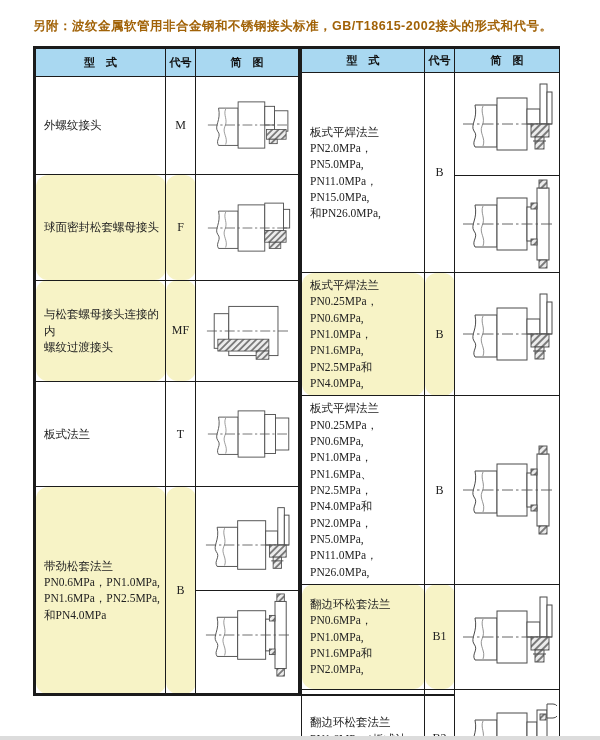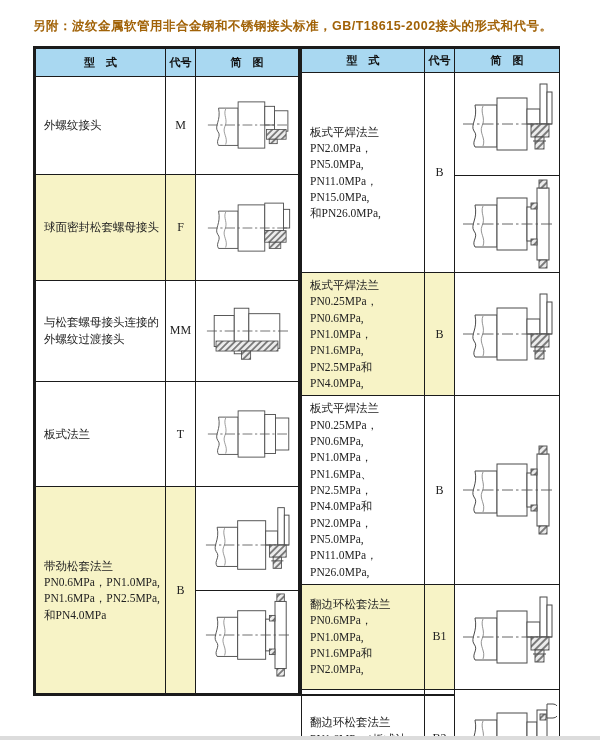--- a/index.html
+++ b/index.html
@@ -25,21 +25,21 @@
   td,th{border:1px solid var(--border,#1b1b1b);padding:0;vertical-align:middle;box-sizing:border-box;}
   th{
     background:var(--hdr-bg,#a9d8f1);font-size:11px;font-weight:bold;height:24px;
     font-family:"Liberation Sans", sans-serif;color:#111;
     border-bottom:1.5px solid var(--border,#1b1b1b);
   }
   td.type{font-size:11.5px;line-height:1.42;text-align:left;padding:4px 4px 4px 8px;
     white-space:pre-line;color:#222;}
   td.code{font-size:12px;text-align:center;color:#222;}
   td.diag{padding:0;background:#fff;}
-  .hl{background:var(--hl-bg,#f7f3c6);}
+  .hl{background:var(--hl-bg,#f7f3c6);border-radius:12px;}
   .dwrap{display:flex;align-items:center;justify-content:center;width:100%;height:100%;}
   .sub{display:flex;align-items:center;justify-content:center;width:100%;}
   .sub.first{border-bottom:1.5px solid var(--border,#1b1b1b);}
   svg.fit{display:block;}
   .cl{stroke:#555;stroke-width:0.9;stroke-dasharray:11 3 2.5 3;fill:none;}
   .ln{fill:#ffffff;stroke:#4a4a4a;stroke-width:1;}
   .ht{fill:url(#hatch);stroke:#4a4a4a;stroke-width:0.9;}
   .bottom-strip{position:absolute;left:0;bottom:0;width:600px;height:4px;background:#dcdcdc;}
 </style>
 </head>
@@ -135,31 +135,30 @@
             <div class="dwrap">
         <svg class="fit" width="98" height="80" viewBox="0 0 100 90">
           <use href="#hose-body"></use>
                 <use href="#att-f"></use>
                 <line class="cl" x1="6" y1="45" x2="97" y2="45"></line>
         </svg>
             </div>
           </td>
     </tr>
     <tr style="height:88px">
-      <td class="type">与松套螺母接头连接的
-外螺纹过渡接头</td>
-      <td class="code">MM</td>
+      <td class="type hl">与松套螺母接头连接的内
+螺纹过渡接头</td>
+      <td class="code hl">MF</td>
       <td class="diag">
             <div class="dwrap">
         <svg class="fit" width="98" height="82" viewBox="0 0 100 90">
-          <rect class="ln" x="14" y="28" width="22" height="34"></rect>
-          <rect class="ln" x="36" y="20" width="16" height="50"></rect>
-          <rect class="ln" x="52" y="26" width="34" height="38"></rect>
-          <rect class="ht" x="16" y="56" width="68" height="11"></rect>
-          <rect class="ht" x="44" y="67" width="10" height="9"></rect>
+          <rect class="ln" x="14" y="26" width="16" height="38"></rect>
+          <rect class="ln" x="30" y="18" width="54" height="54"></rect>
+          <rect class="ht" x="18" y="54" width="56" height="13"></rect>
+          <rect class="ht" x="60" y="67" width="14" height="9"></rect>
           <line class="cl" x1="6" y1="45" x2="95" y2="45"></line>
         </svg>
             </div>
           </td>
     </tr>
     <tr style="height:92px">
       <td class="type">板式法兰</td>
       <td class="code">T</td>
       <td class="diag">
             <div class="dwrap">

